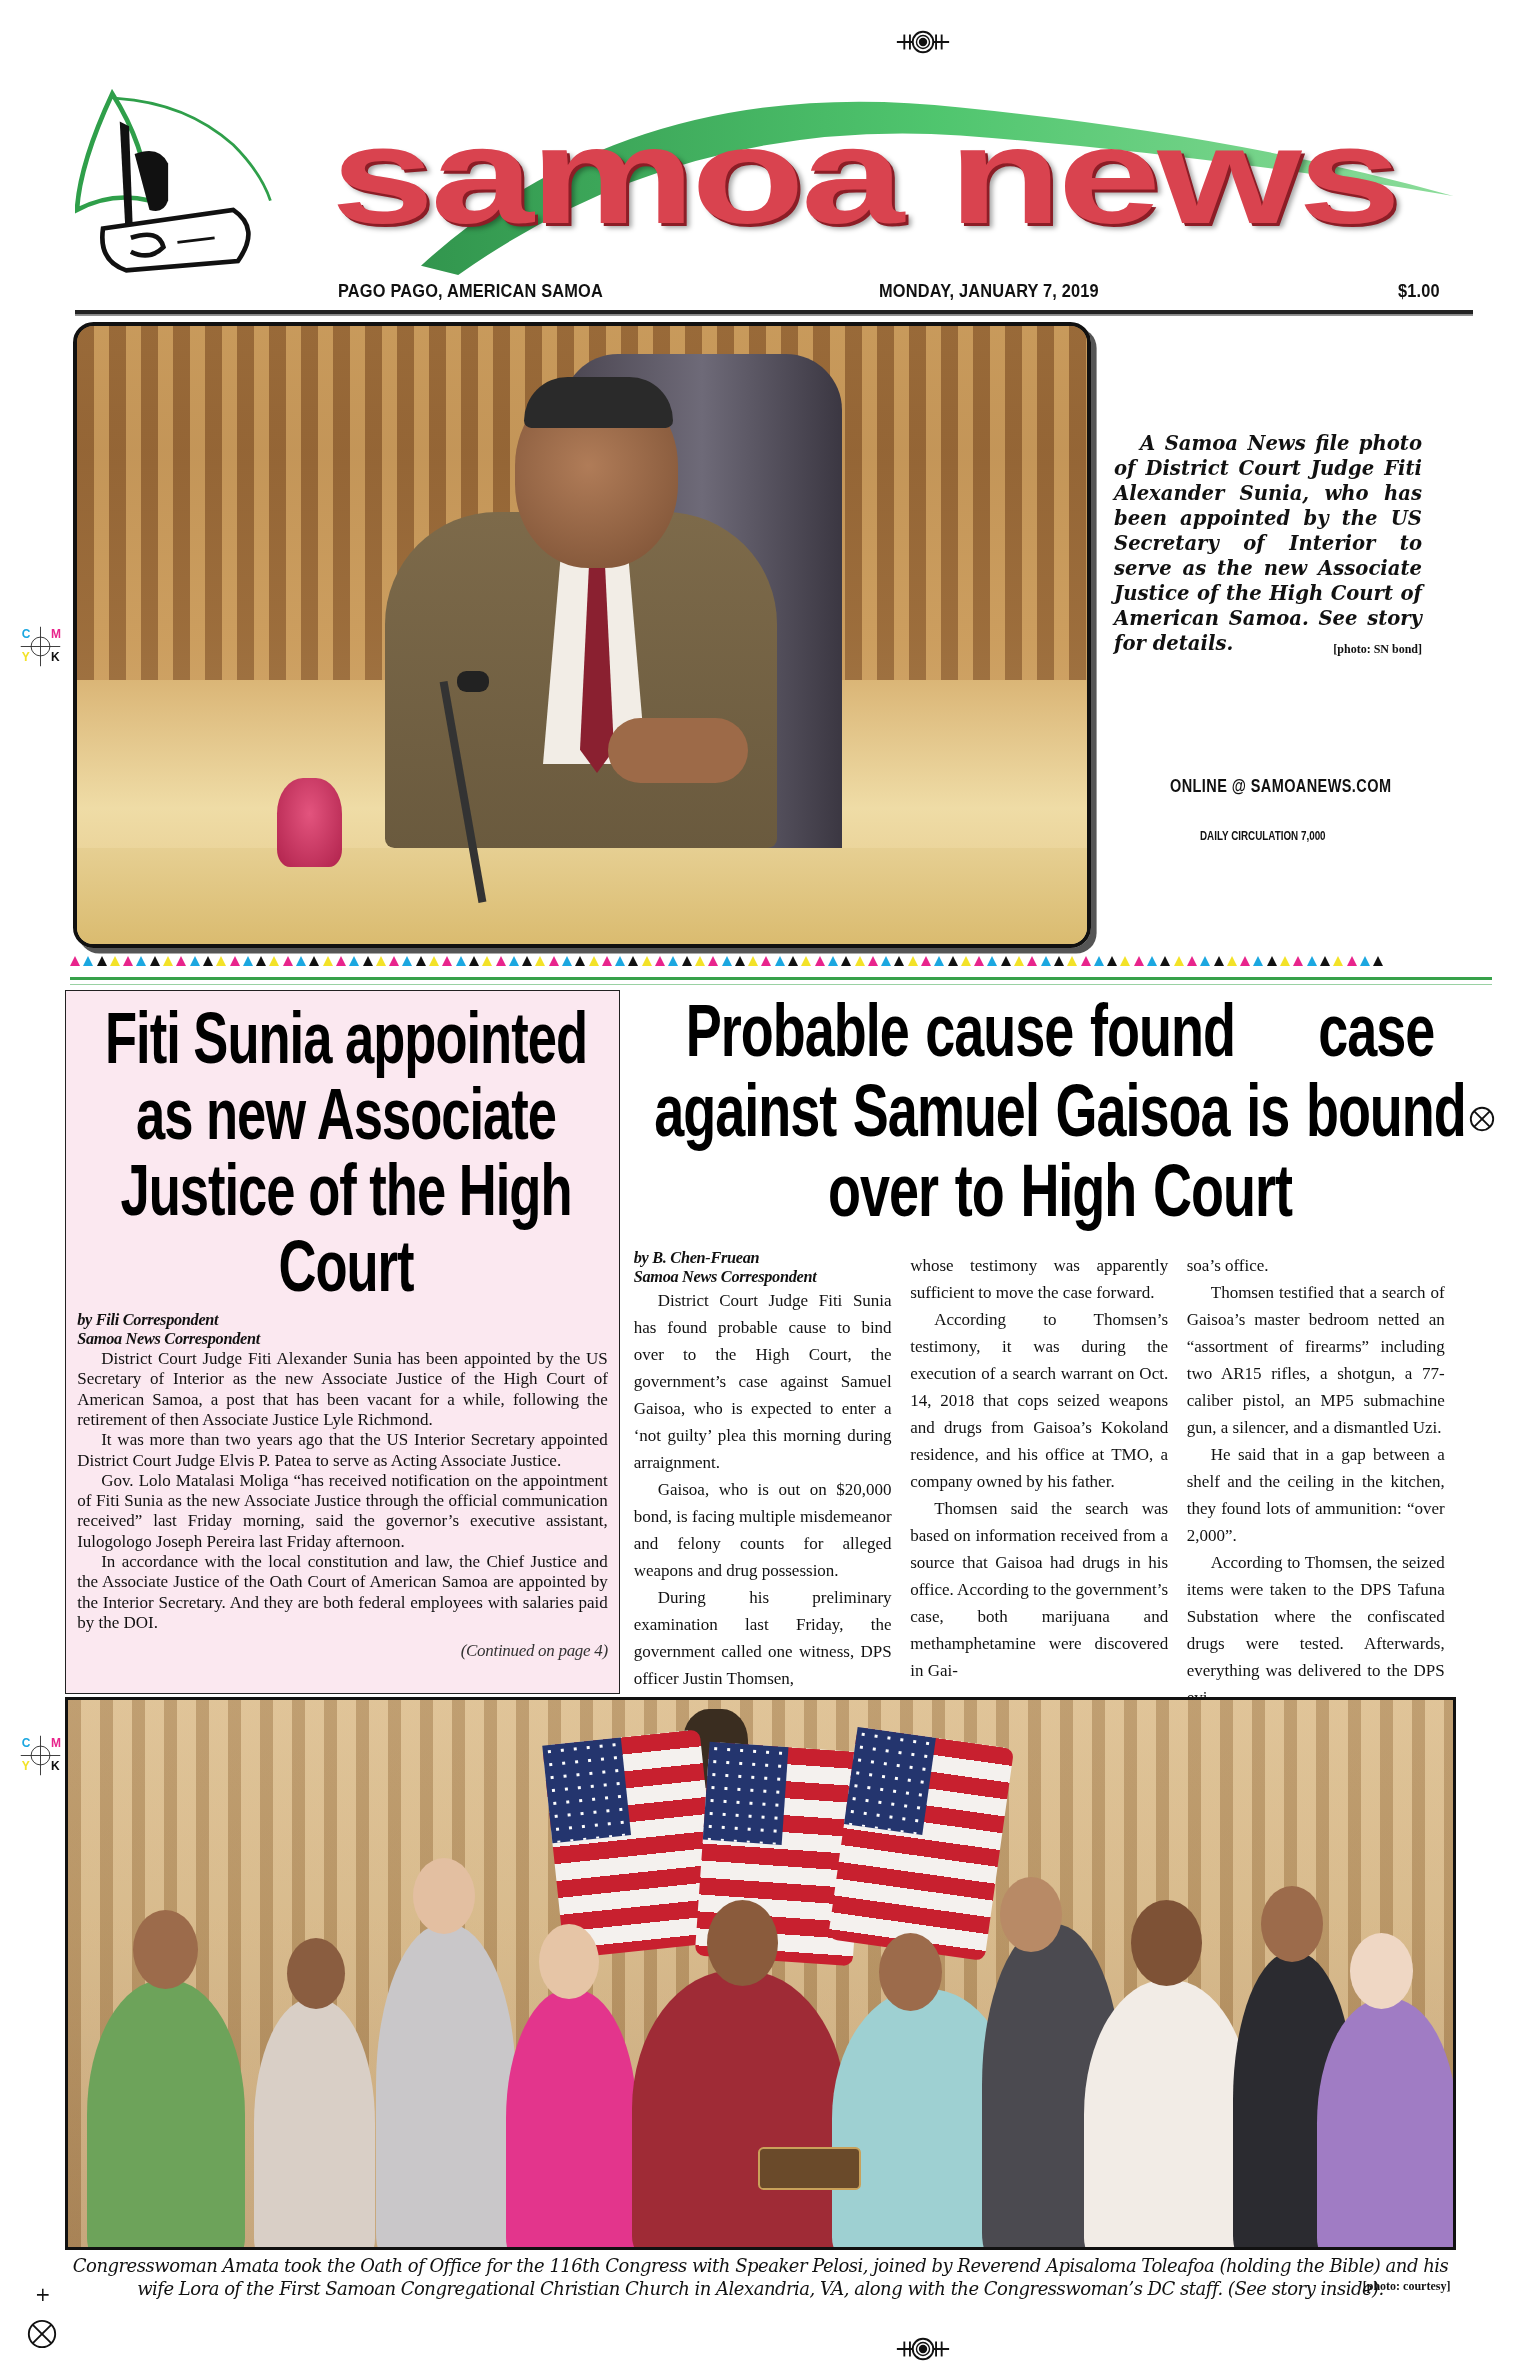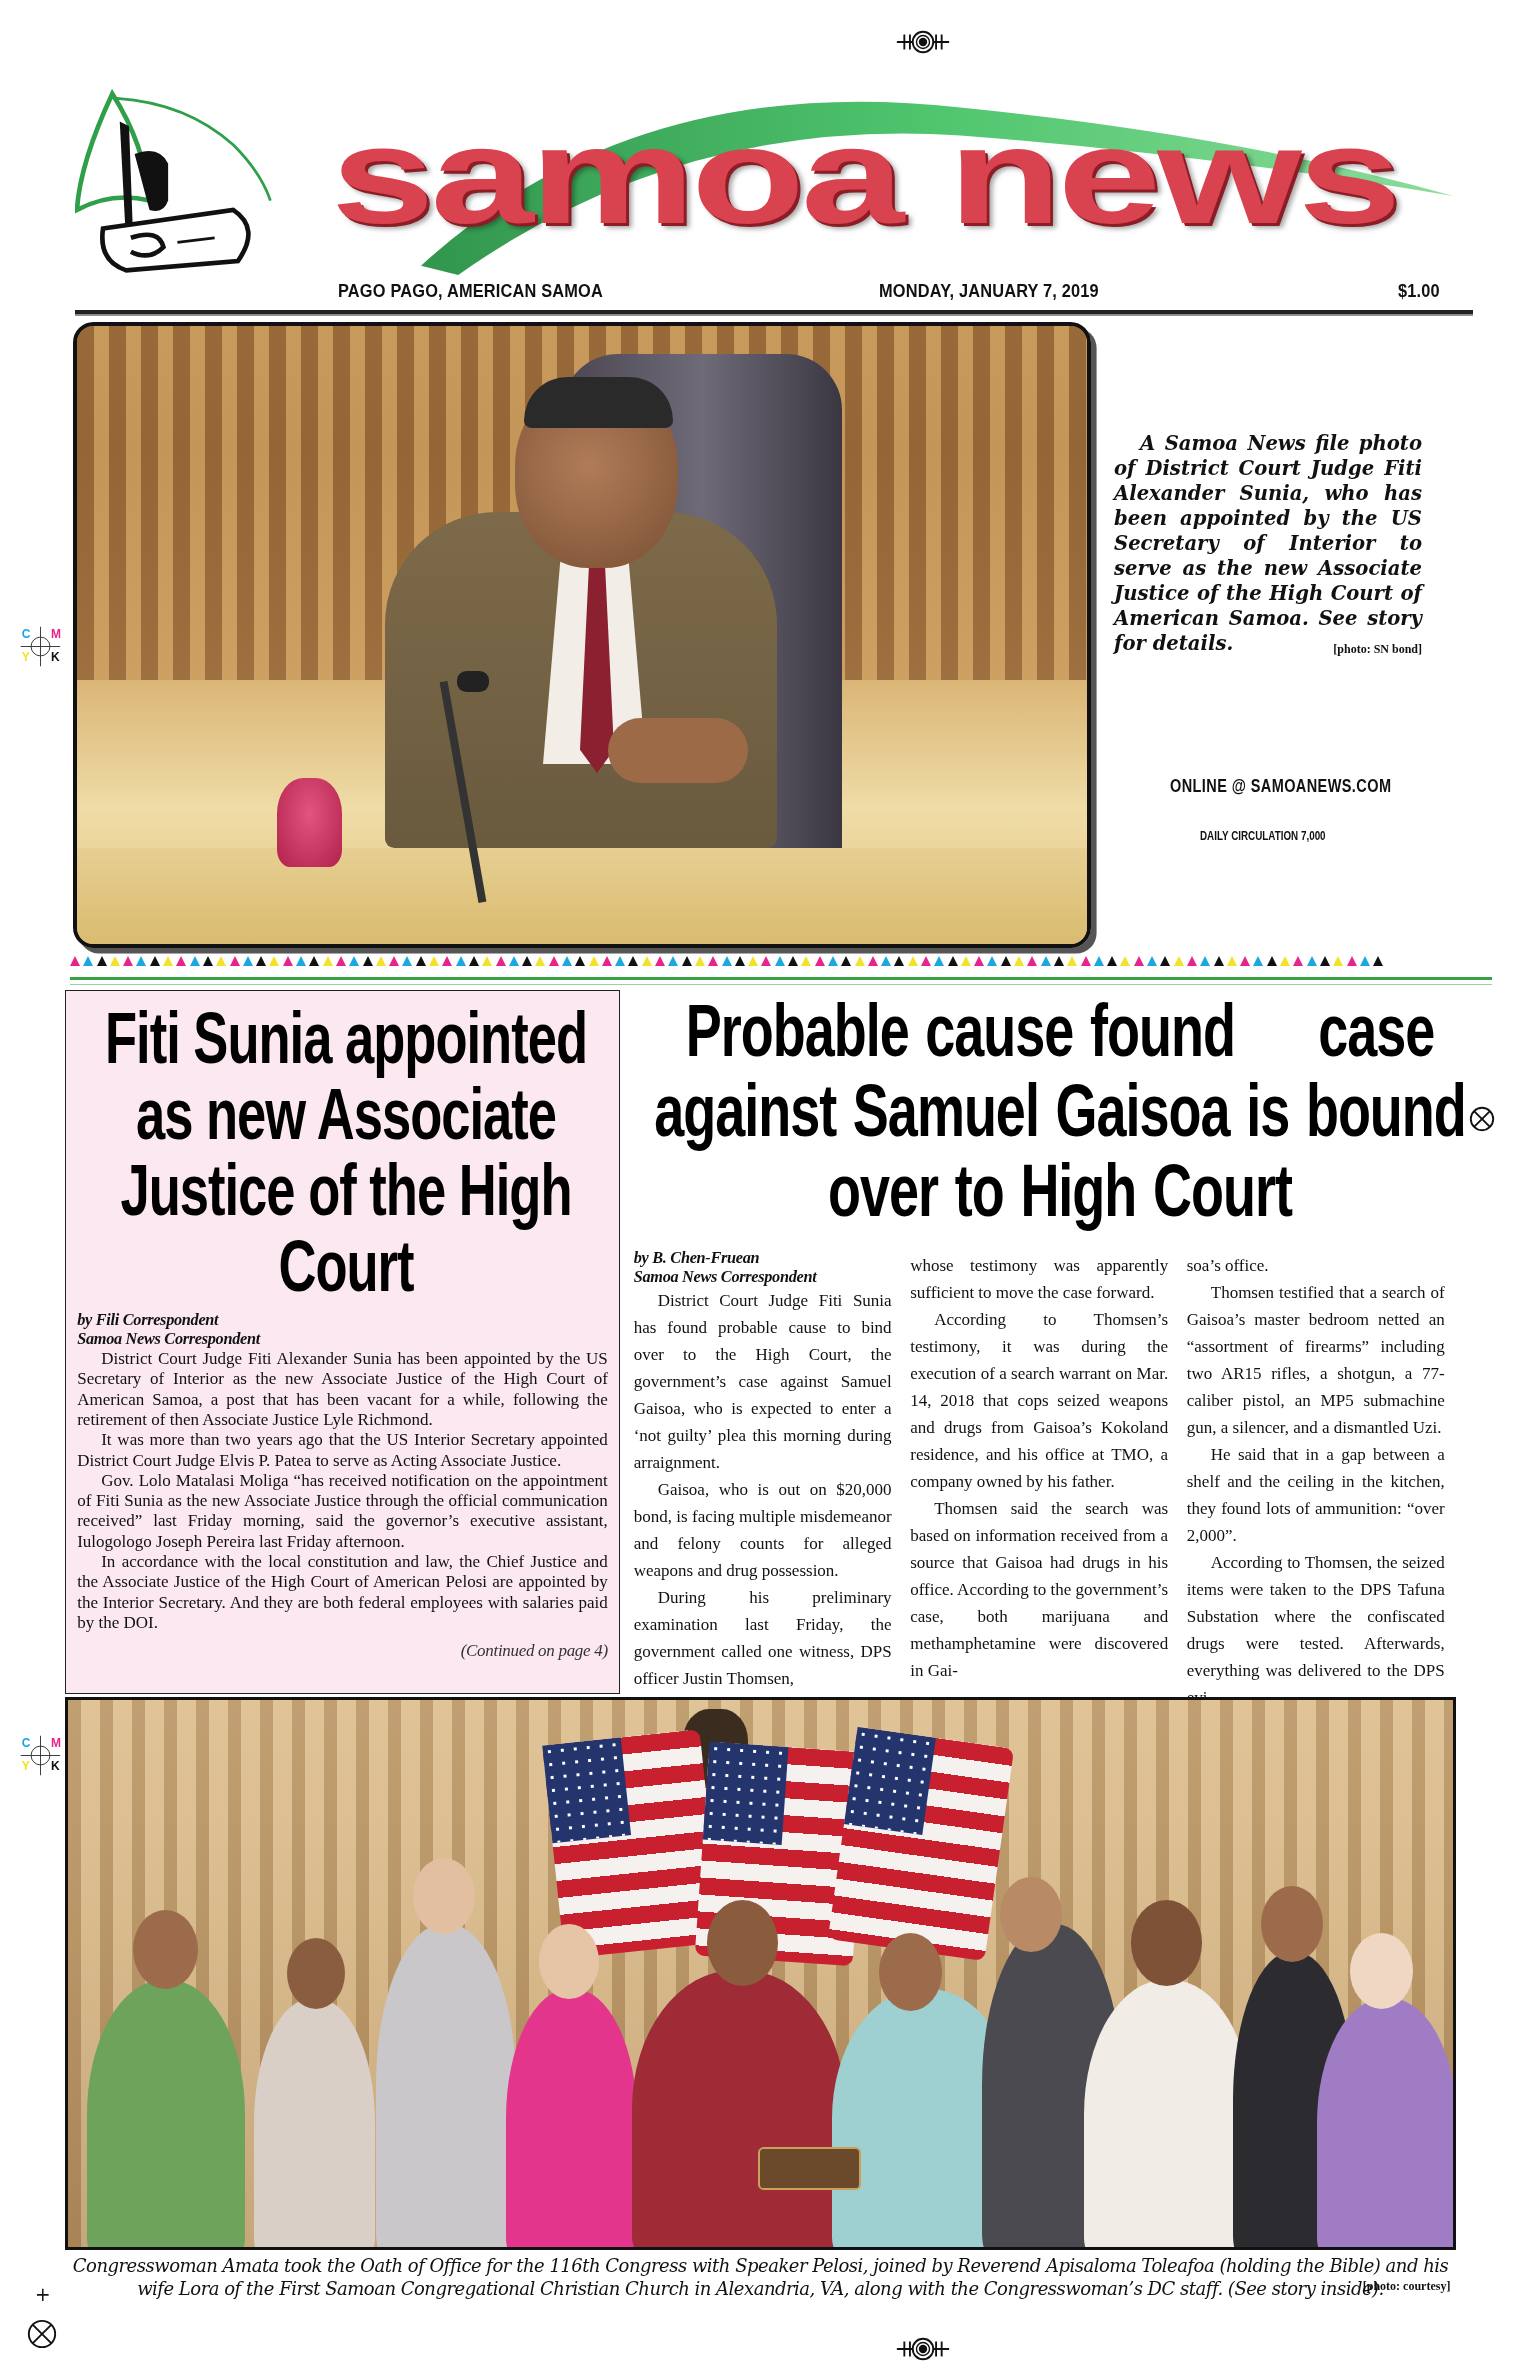--- a/index.html
+++ b/index.html
@@ -234,41 +234,41 @@
 <article class="abs left-story">
   <h1 class="headline left-headline">Fiti Sunia appointed as new Associate Justice of the High Court</h1>
   <div style="margin-top:5.6px;">
     <div class="byline">by Fili Correspondent</div>
     <div class="byline" style="margin-top:0;">Samoa News Correspondent</div>
   </div>
   <div class="body-text">
     <p>District Court Judge Fiti Alexander Sunia has been appointed by the US Secretary of Interior as the new Associate Justice of the High Court of American Samoa, a post that has been vacant for a while, following the retirement of then Associate Justice Lyle Richmond.</p>
     <p>It was more than two years ago that the US Interior Secretary appointed District Court Judge Elvis P. Patea to serve as Acting Associate Justice.</p>
     <p>Gov. Lolo Matalasi Moliga “has received notification on the appointment of Fiti Sunia as the new Associate Justice through the official communication received” last Friday morning, said the governor’s executive assistant, Iulogologo Joseph Pereira last Friday afternoon.</p>
-    <p>In accordance with the local constitution and law, the Chief Justice and the Associate Justice of the High Court of American Pelosi are appointed by the Interior Secretary. And they are both federal employees with salaries paid by the DOI.</p>
+    <p>In accordance with the local constitution and law, the Chief Justice and the Associate Justice of the Oath Court of American Samoa are appointed by the Interior Secretary. And they are both federal employees with salaries paid by the DOI.</p>
   </div>
   <div class="continued">(Continued on page 4)</div>
 </article>
 
 <article class="abs right-story">
   <h1 class="headline right-headline">Probable cause found &nbsp;&nbsp;&nbsp;&nbsp;case against Samuel Gaisoa is bound over to High Court</h1>
   <div class="right-cols">
     <div class="right-col">
       <div class="byline">by B. Chen-Fruean</div>
       <div class="byline" style="margin-top:0;">Samoa News Correspondent</div>
       <div class="body-text">
         <p>District Court Judge Fiti Sunia has found probable cause to bind over to the High Court, the government’s case against Samuel Gaisoa, who is expected to enter a ‘not guilty’ plea this morning during arraignment.</p>
         <p>Gaisoa, who is out on $20,000 bond, is facing multiple misdemeanor and felony counts for alleged weapons and drug possession.</p>
         <p>During his preliminary examination last Friday, the government called one witness, DPS officer Justin Thomsen,</p>
       </div>
     </div>
     <div class="right-col" style="padding-top:7.5px;">
       <div class="body-text">
         <p style="text-indent:0">whose testimony was apparently sufficient to move the case forward.</p>
-        <p>According to Thomsen’s testimony, it was during the execution of a search warrant on Mar. 14, 2018 that cops seized weapons and drugs from Gaisoa’s Kokoland residence, and his office at TMO, a company owned by his father.</p>
+        <p>According to Thomsen’s testimony, it was during the execution of a search warrant on Oct. 14, 2018 that cops seized weapons and drugs from Gaisoa’s Kokoland residence, and his office at TMO, a company owned by his father.</p>
         <p>Thomsen said the search was based on information received from a source that Gaisoa had drugs in his office. According to the government’s case, both marijuana and methamphetamine were discovered in Gai-</p>
       </div>
     </div>
     <div class="right-col" style="padding-top:7.5px;">
       <div class="body-text">
         <p style="text-indent:0">soa’s office.</p>
         <p>Thomsen testified that a search of Gaisoa’s master bedroom netted an “assortment of firearms” including two AR15 rifles, a shotgun, a 77-caliber pistol, an MP5 submachine gun, a silencer, and a dismantled Uzi.</p>
         <p>He said that in a gap between a shelf and the ceiling in the kitchen, they found lots of ammunition: “over 2,000”.</p>
         <p>According to Thomsen, the seized items were taken to the DPS Tafuna Substation where the confiscated drugs were tested. Afterwards, everything was delivered to the DPS evi-</p>
       </div>

